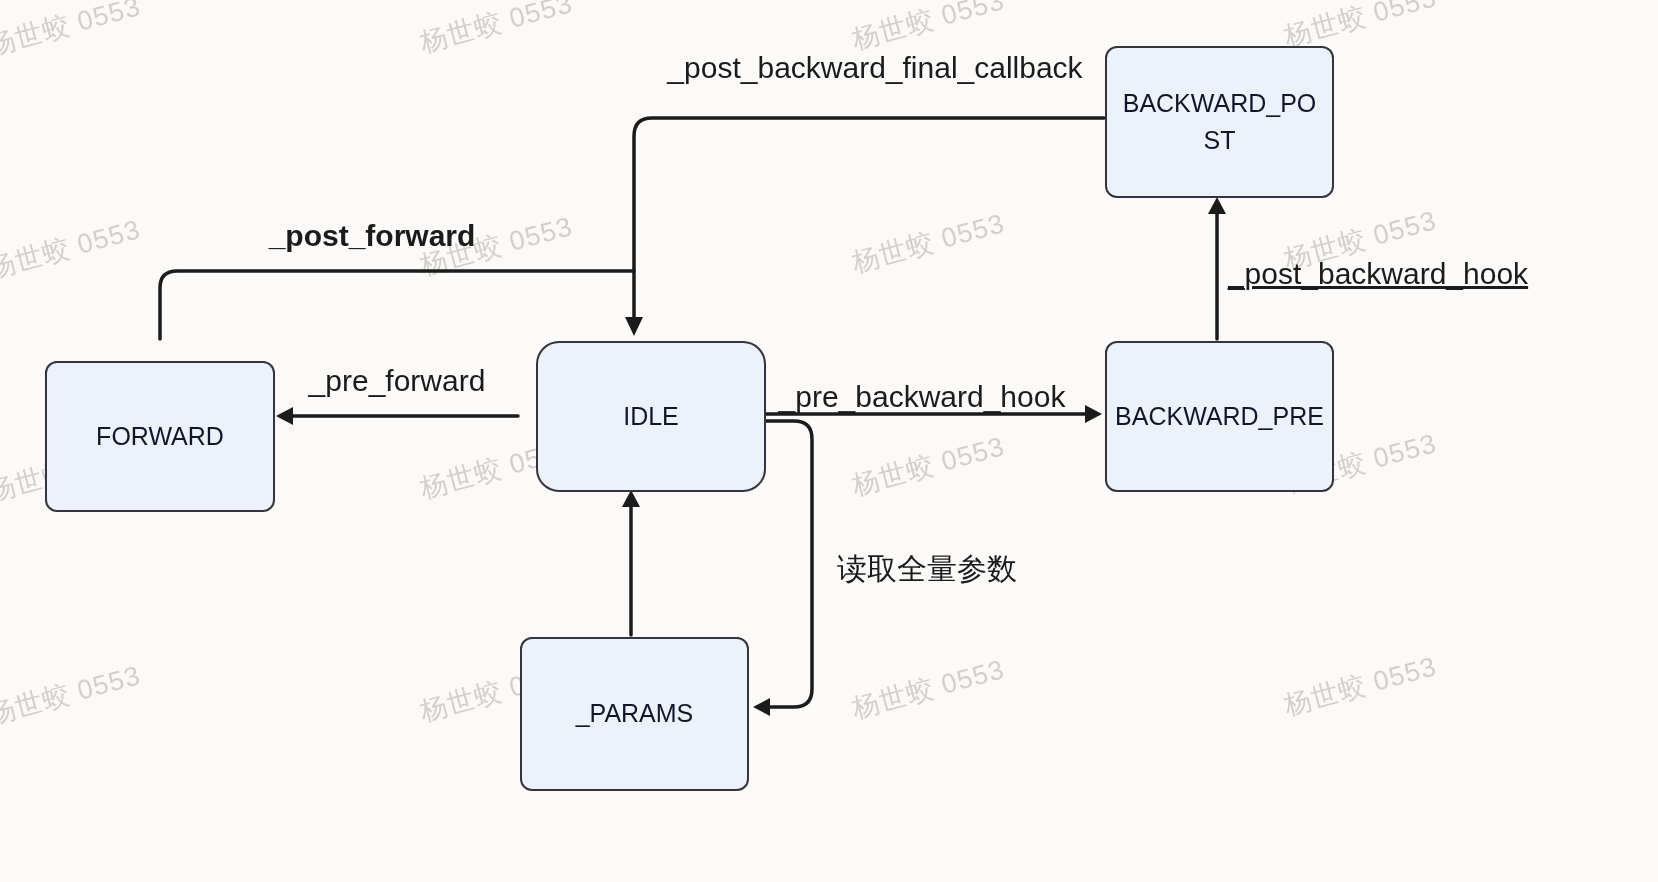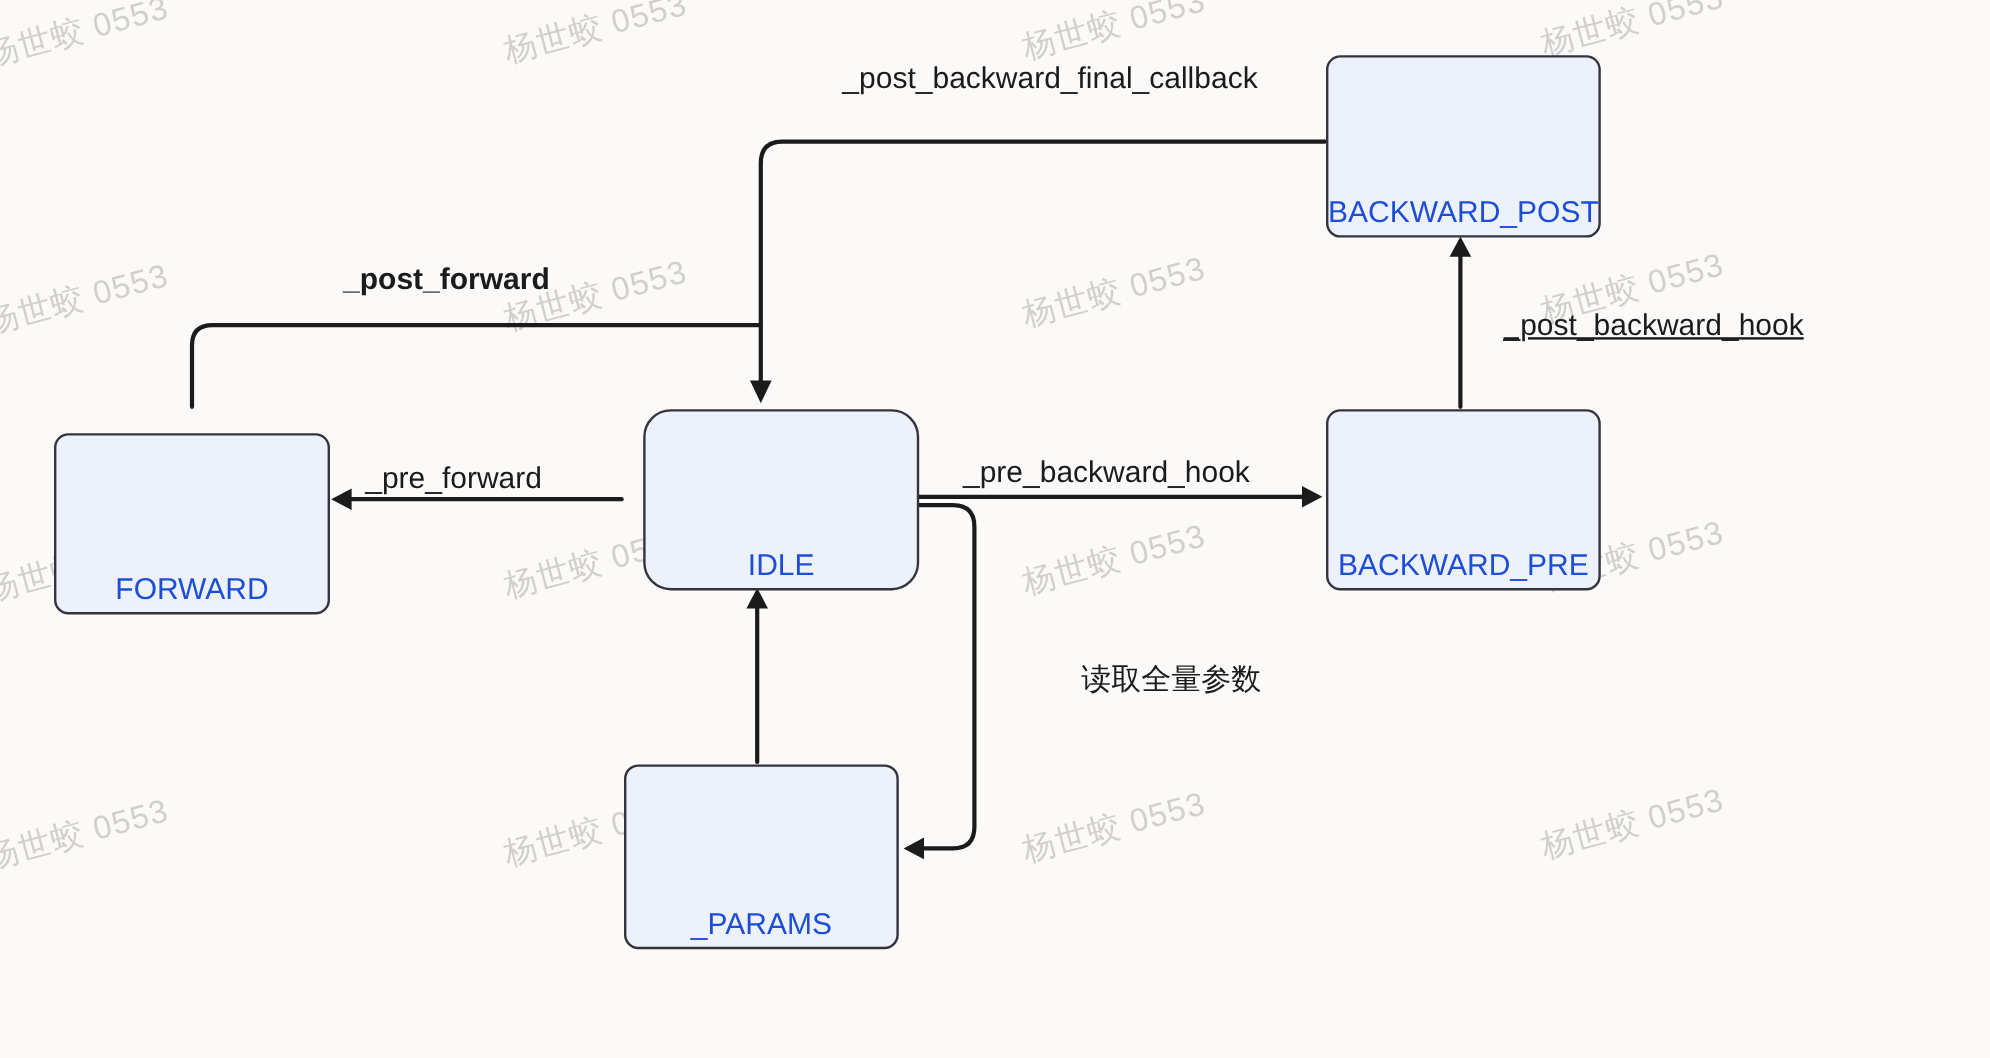--- a/index.html
+++ b/index.html
@@ -20,33 +20,33 @@
     letter-spacing:1px;
     user-select:none;
   }
   svg.arrows{position:absolute;inset:0;}
   .node{
     position:absolute;
     background:#edf1fa;
     border:2.5px solid #34343f;
     border-radius:12px;
     display:flex;
-    flex-direction:row;
-    align-items:flex-end;
+    flex-direction:column;
+    align-items:center;
     justify-content:center;
     text-align:center;
-    color:#1d4ed8;
+    color:#0f172a;
     font-size:25px;
     line-height:1.5;
   }
   .node span{display:block;}
   .edge-label{
     position:absolute;
     transform:translateX(-50%);
-    font-size:25px;
+    font-size:30px;
     color:#1b1b1b;
     white-space:nowrap;
   }
 </style>
 </head>
 <body>
 
 <div class="canvas">
 
   <div class="wm-layer">
@@ -110,23 +110,23 @@
     <span>BACKWARD_PO</span>
     <span>ST</span>
   </div>
 
   <div class="node" style="left:520px;top:637px;width:225px;height:150px;">
     <span>_PARAMS</span>
   </div>
 
   <div class="edge-label" style="left:372px;top:219px;font-weight:bold;">_post_forward</div>
 
-  <div class="edge-label" style="left:378px;top:364px;margin-top:21px;">_pre_forward</div>
+  <div class="edge-label" style="left:397px;top:364px;">_pre_forward</div>
 
   <div class="edge-label" style="left:922px;top:380px;">_pre_backward_hook</div>
 
   <div class="edge-label" style="left:1378px;top:257px;text-decoration:underline;">_post_backward_hook</div>
 
   <div class="edge-label" style="left:875px;top:51px;">_post_backward_final_callback</div>
 
-  <div class="edge-label" style="left:976px;top:549px;">读取全量参数</div>
+  <div class="edge-label" style="left:927px;top:549px;">读取全量参数</div>
 
 </div>
 
 </body></html>

